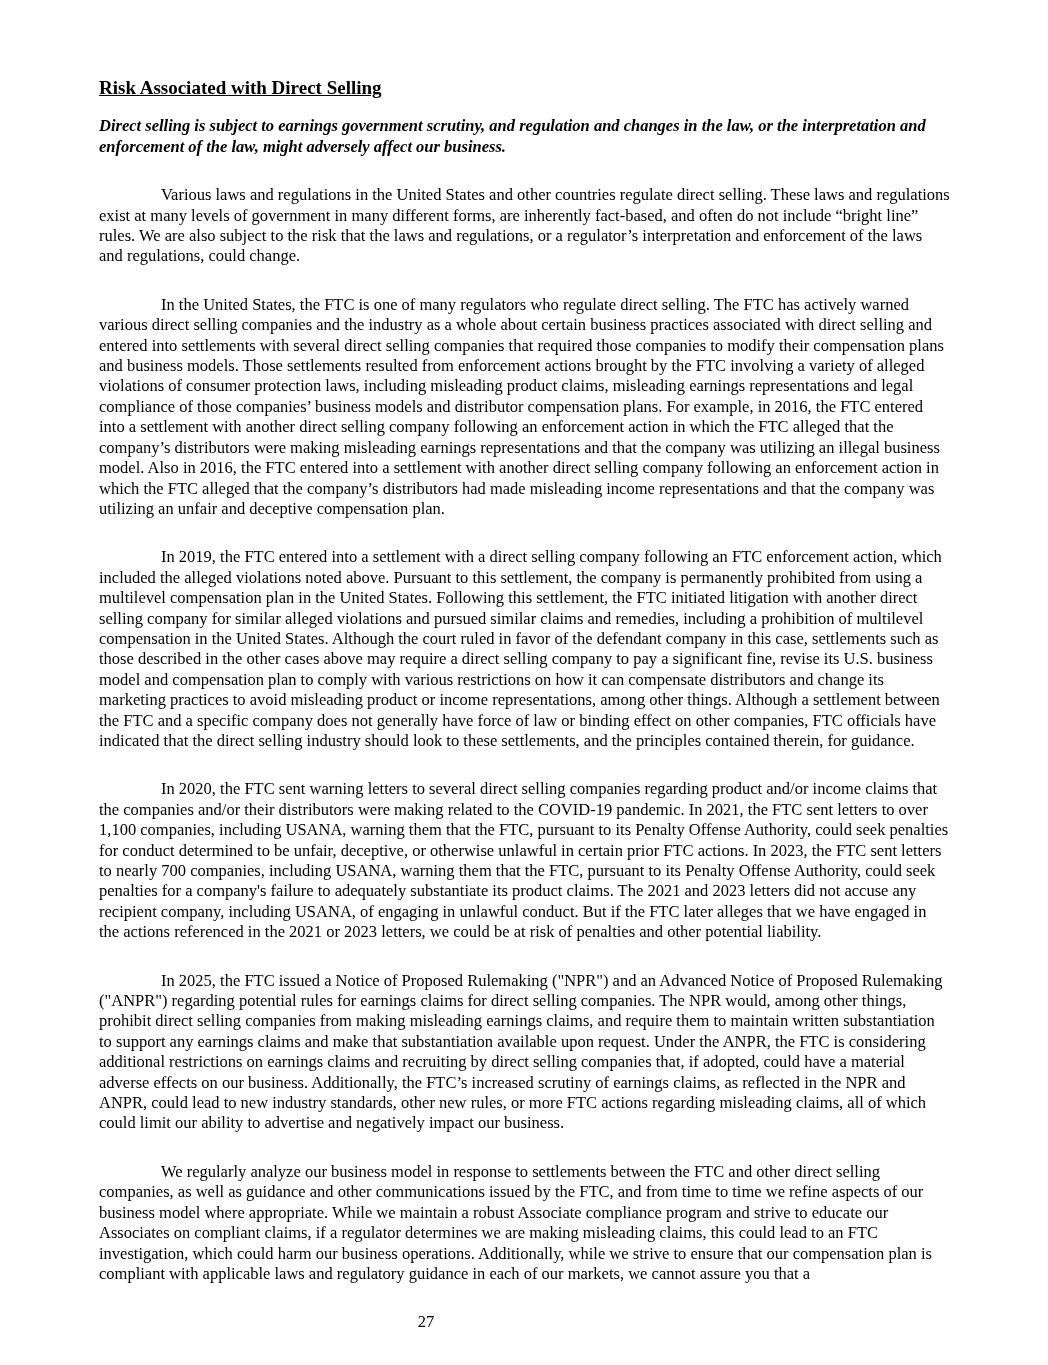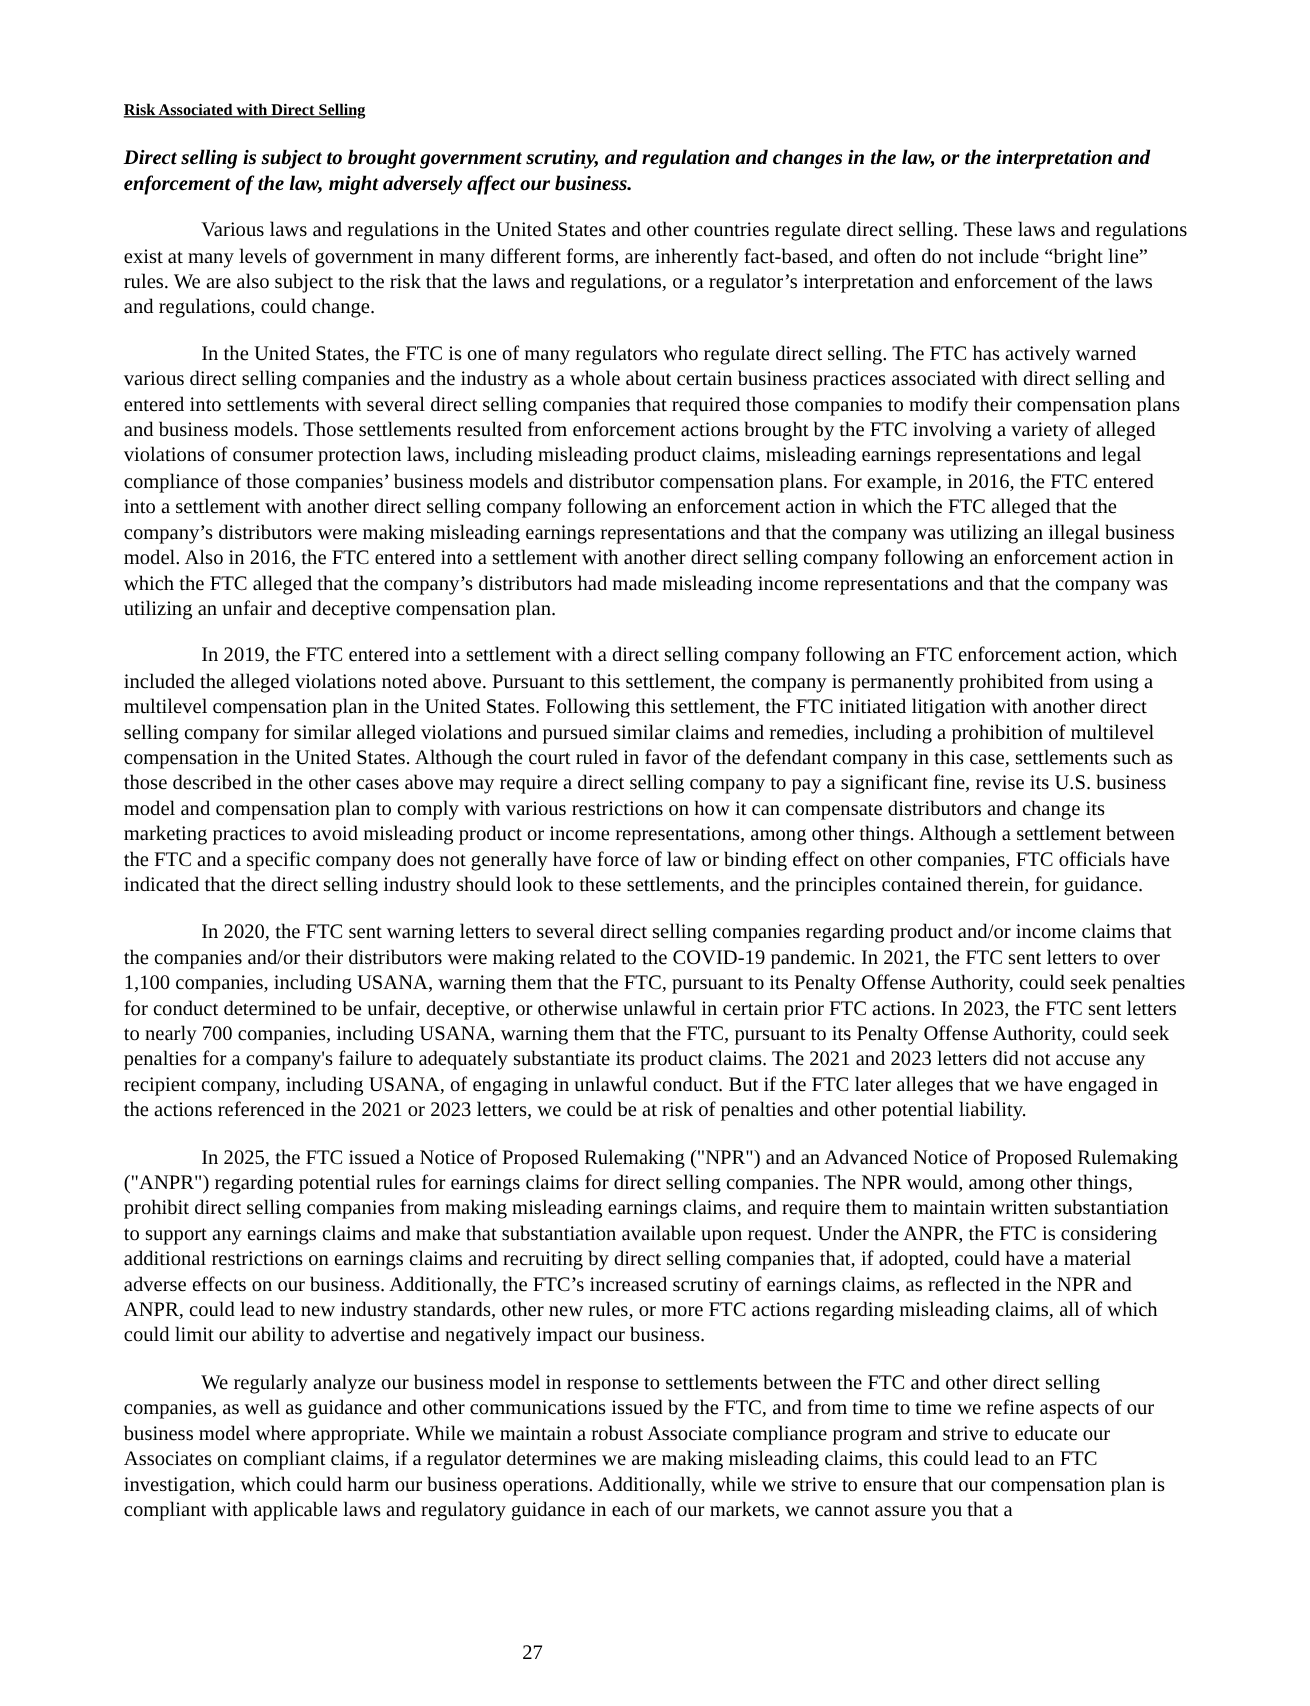--- a/index.html
+++ b/index.html
@@ -17,47 +17,47 @@
     font-size: 16.5px;
     line-height: 20.4px;
     box-sizing: border-box;
     padding: 78px 98px 0 99px;
     overflow: hidden;
   }
   .section-heading {
     font-weight: bold;
     text-decoration: underline;
     margin: 0 0 18px 0;
-    font-size: 13px;
+    font-size: 19px;
   }
   .subheading {
     font-weight: bold;
     font-style: italic;
     margin: 0 0 8px 0;
   }
   .body-para {
-    margin: 17px 0 0 0;
+    margin: 28px 0 0 0;
     text-indent: 62px;
     text-align: left;
   }
   .page-number {
     position: absolute;
     left: 0;
     top: 1312px;
     width: 852px;
     text-align: center;
   }
 </style>
 </head>
 <body>
 
 <div class="page">
   <h2 class="section-heading">Risk Associated with Direct Selling</h2>
 
-  <p class="subheading">Direct selling is subject to brought government scrutiny, and regulation and changes in the law, or the interpretation and enforcement of the law, might adversely affect our business.</p>
+  <p class="subheading">Direct selling is subject to earnings government scrutiny, and regulation and changes in the law, or the interpretation and enforcement of the law, might adversely affect our business.</p>
 
   <p class="body-para">Various laws and regulations in the United States and other countries regulate direct selling. These laws and regulations exist at many levels of government in many different forms, are inherently fact-based, and often do not include “bright line” rules. We are also subject to the risk that the laws and regulations, or a regulator’s interpretation and enforcement of the laws and regulations, could change.</p>
 
   <p class="body-para">In the United States, the FTC is one of many regulators who regulate direct selling. The FTC has actively warned various direct selling companies and the industry as a whole about certain business practices associated with direct selling and entered into settlements with several direct selling companies that required those companies to modify their compensation plans and business models. Those settlements resulted from enforcement actions brought by the FTC involving a variety of alleged violations of consumer protection laws, including misleading product claims, misleading earnings representations and legal compliance of those companies’ business models and distributor compensation plans. For example, in 2016, the FTC entered into a settlement with another direct selling company following an enforcement action in which the FTC alleged that the company’s distributors were making misleading earnings representations and that the company was utilizing an illegal business model. Also in 2016, the FTC entered into a settlement with another direct selling company following an enforcement action in which the FTC alleged that the company’s distributors had made misleading income representations and that the company was utilizing an unfair and deceptive compensation plan.</p>
 
   <p class="body-para">In 2019, the FTC entered into a settlement with a direct selling company following an FTC enforcement action, which included the alleged violations noted above. Pursuant to this settlement, the company is permanently prohibited from using a multilevel compensation plan in the United States. Following this settlement, the FTC initiated litigation with another direct selling company for similar alleged violations and pursued similar claims and remedies, including a prohibition of multilevel compensation in the United States. Although the court ruled in favor of the defendant company in this case, settlements such as those described in the other cases above may require a direct selling company to pay a significant fine, revise its U.S. business model and compensation plan to comply with various restrictions on how it can compensate distributors and change its marketing practices to avoid misleading product or income representations, among other things. Although a settlement between the FTC and a specific company does not generally have force of law or binding effect on other companies, FTC officials have indicated that the direct selling industry should look to these settlements, and the principles contained therein, for guidance.</p>
 
   <p class="body-para">In 2020, the FTC sent warning letters to several direct selling companies regarding product and/or income claims that the companies and/or their distributors were making related to the COVID-19 pandemic. In 2021, the FTC sent letters to over 1,100 companies, including USANA, warning them that the FTC, pursuant to its Penalty Offense Authority, could seek penalties for conduct determined to be unfair, deceptive, or otherwise unlawful in certain prior FTC actions. In 2023, the FTC sent letters to nearly 700 companies, including USANA, warning them that the FTC, pursuant to its Penalty Offense Authority, could seek penalties for a company's failure to adequately substantiate its product claims. The 2021 and 2023 letters did not accuse any recipient company, including USANA, of engaging in unlawful conduct. But if the FTC later alleges that we have engaged in the actions referenced in the 2021 or 2023 letters, we could be at risk of penalties and other potential liability.</p>
 
   <p class="body-para">In 2025, the FTC issued a Notice of Proposed Rulemaking ("NPR") and an Advanced Notice of Proposed Rulemaking ("ANPR") regarding potential rules for earnings claims for direct selling companies. The NPR would, among other things, prohibit direct selling companies from making misleading earnings claims, and require them to maintain written substantiation to support any earnings claims and make that substantiation available upon request. Under the ANPR, the FTC is considering additional restrictions on earnings claims and recruiting by direct selling companies that, if adopted, could have a material adverse effects on our business. Additionally, the FTC’s increased scrutiny of earnings claims, as reflected in the NPR and ANPR, could lead to new industry standards, other new rules, or more FTC actions regarding misleading claims, all of which could limit our ability to advertise and negatively impact our business.</p>

